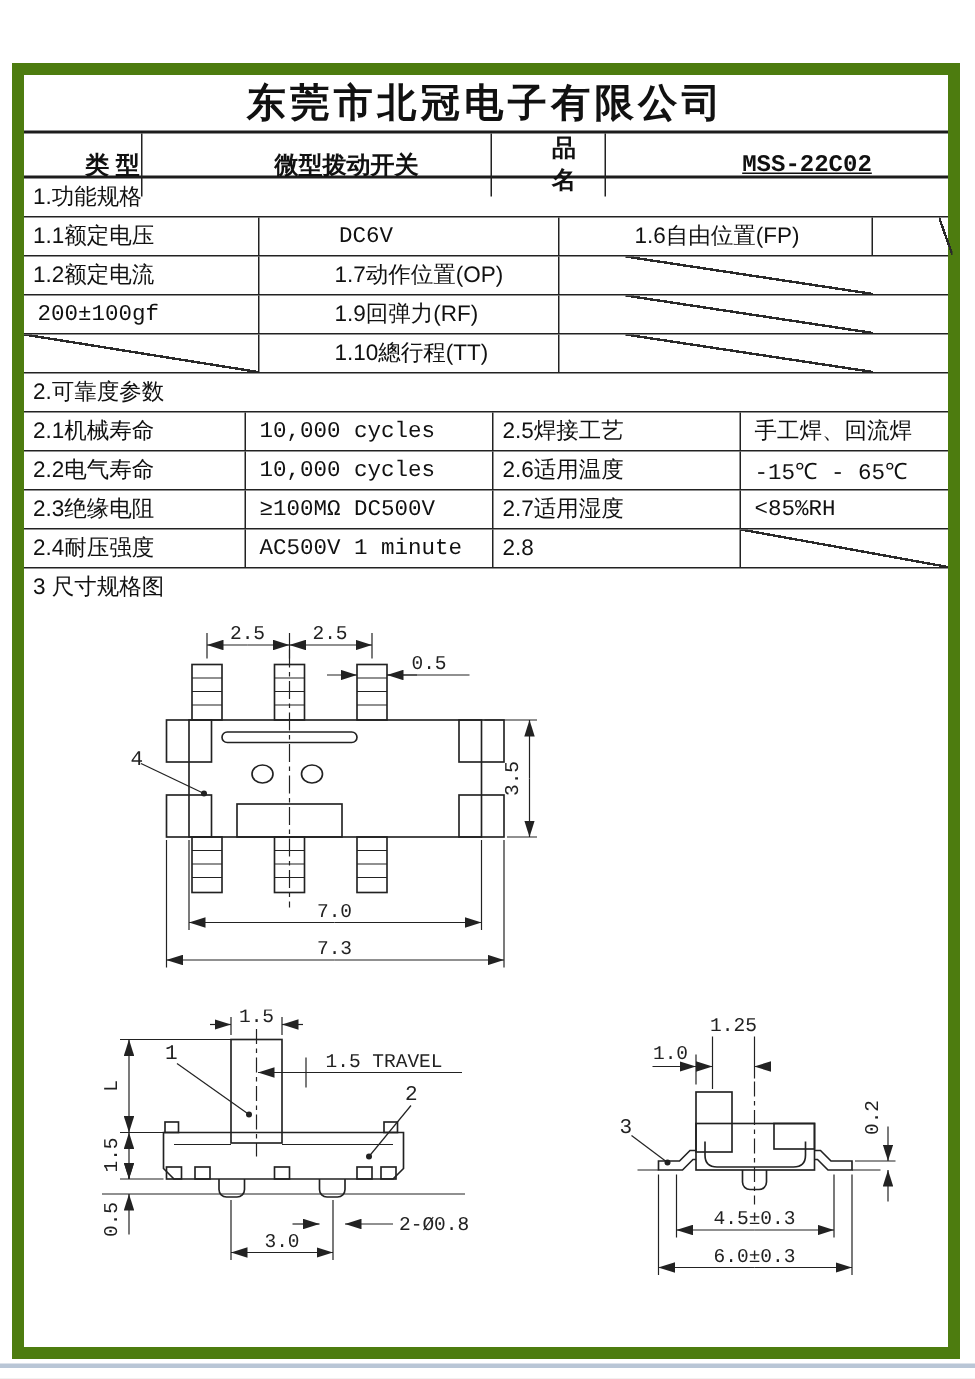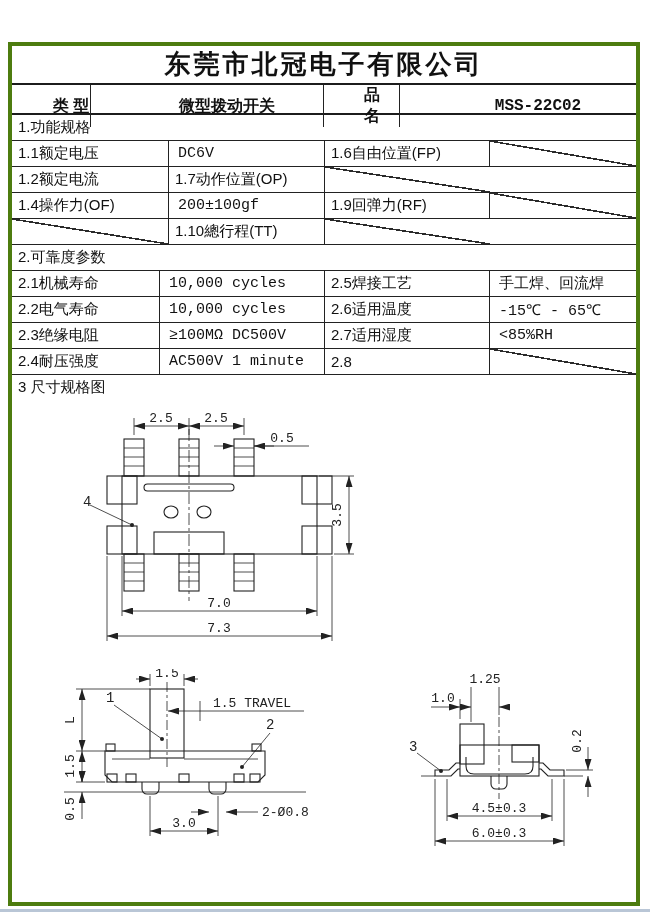--- a/index.html
+++ b/index.html
@@ -1,33 +1,33 @@
 <!DOCTYPE html>
 <html><head>
 <meta charset="utf-8">
 <style>
   html,body{margin:0;padding:0;background:#e8e8e8;}
   .page{position:relative;width:650px;height:919px;background:#fff;
         font-family:"Liberation Sans",sans-serif;color:#111;overflow:hidden;}
   .doc{position:absolute;left:8px;top:42px;width:632px;height:864px;
-       border:4px solid #4d7c0f;box-sizing:border-box;background:#fff;}
+       border:8px solid #4d7c0f;box-sizing:border-box;background:#fff;}
   .title-row{height:39px;box-sizing:border-box;border-bottom:2px solid #1c1c1c;
              display:flex;align-items:center;justify-content:center;
              font-family:"Liberation Serif",serif;font-size:26px;font-weight:bold;letter-spacing:3px;}
   .hdr-row{display:grid;grid-template-columns:79px 233px 76px 1fr;height:30px;
            box-sizing:border-box;border-bottom:2px solid #1c1c1c;}
   .hdr-row>div{display:flex;align-items:center;justify-content:center;
                border-right:1px solid #222;box-sizing:border-box;font-size:16px;font-weight:bold;padding-left:40px;}
-  .hdr-row>div:last-child{border-right:none;}
+  .hdr-row>div:last-child{border-right:none;text-decoration:underline;}
   .mono{font-family:"Liberation Mono",monospace;font-weight:normal;font-size:14px;}
   .sec-row{height:26px;box-sizing:border-box;border-bottom:1px solid #222;
            display:flex;align-items:center;padding-left:6px;font-size:15px;}
   .sec-row.noline{border-bottom:none;height:24px;}
   .g{display:grid;height:26px;box-sizing:border-box;border-bottom:1px solid #222;}
-  .g1{grid-template-columns:157px 156px 165px 1fr;}
+  .g1{grid-template-columns:157px 156px 165px 1fr;gap:44px;}
   .g2{grid-template-columns:148px 165px 165px 1fr;}
   .g>div{display:flex;align-items:center;border-right:1px solid #222;
          box-sizing:border-box;overflow:hidden;white-space:nowrap;}
   .g>div:last-child{border-right:none;}
   .lbl{padding-left:6px;font-size:15px;}
   .val{padding-left:9px;font-family:"Liberation Mono",monospace;font-size:15px;}
   .valcjk{padding-left:9px;font-size:15px;}
   .slash{background-image:linear-gradient(to top right,
           transparent calc(50% - 0.8px),#2a2a2a calc(50% - 0.8px),
           #2a2a2a calc(50% + 0.8px),transparent calc(50% + 0.8px));}
@@ -58,21 +58,20 @@
       <div class="val">DC6V</div>
       <div class="lbl">1.6自由位置(FP)</div>
       <div class="val slash"></div>
     </div>
     <div class="g g1">
       <div class="lbl">1.2额定电流</div>
       <div class="lbl">1.7动作位置(OP)</div>
       <div class="val slash"></div>
     </div>
     <div class="g g1">
-      <div class="lbl">1.4操作力(OF)</div>
       <div class="val">200±100gf</div>
       <div class="lbl">1.9回弹力(RF)</div>
       <div class="val slash"></div>
     </div>
     <div class="g g1">
       <div class="val slash"></div>
       <div class="lbl">1.10總行程(TT)</div>
       <div class="val slash"></div>
     </div>
 

